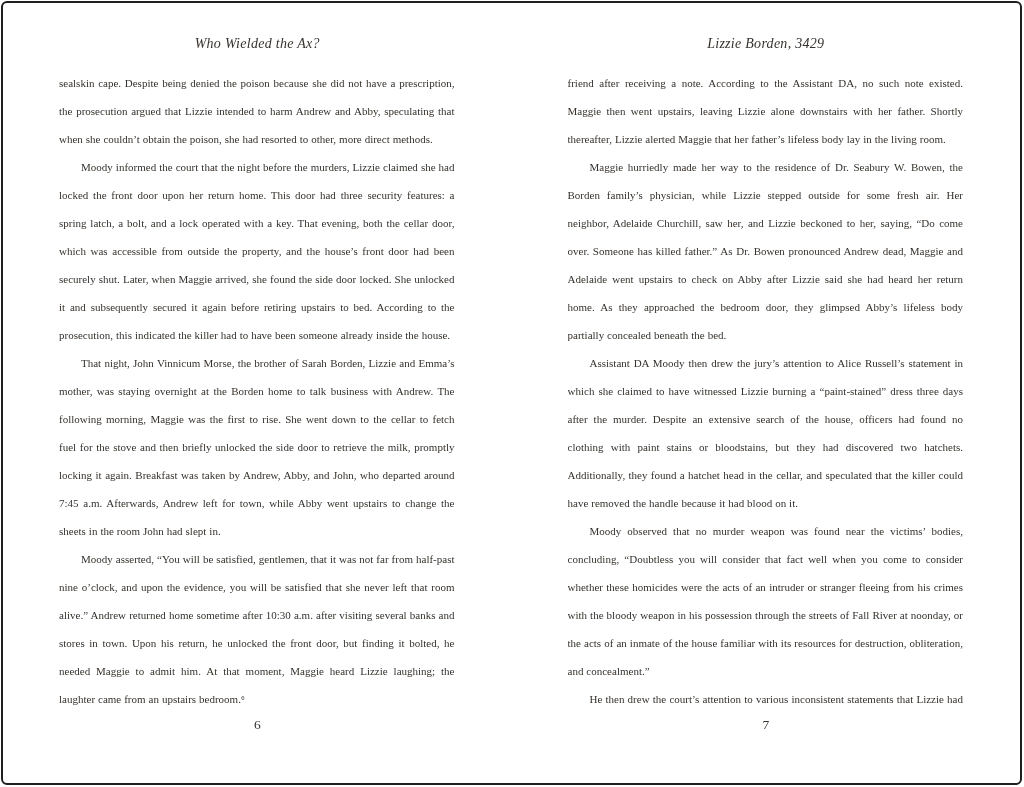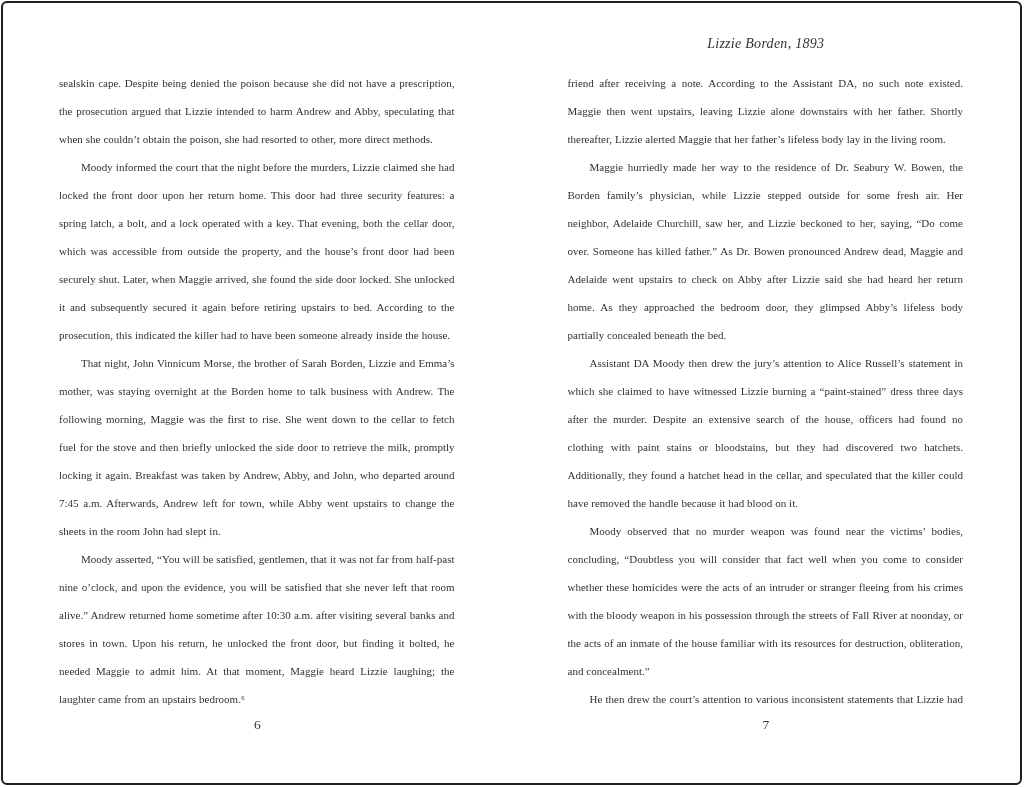--- a/index.html
+++ b/index.html
@@ -59,32 +59,33 @@
     color: var(--text-color);
   }
 </style>
 </head>
 <body>
 
 <div class="frame">
   <div class="spread">
 
     <section class="page">
+      <div class="running-head">Who Wielded the Ax?</div>
       <div class="body-text">
           <p>sealskin cape. Despite being denied the poison because she did not have a prescription, the prosecution argued that Lizzie intended to harm Andrew and Abby, speculating that when she couldn’t obtain the poison, she had resorted to other, more direct methods.</p>
           <p>Moody informed the court that the night before the murders, Lizzie claimed she had locked the front door upon her return home. This door had three security features: a spring latch, a bolt, and a lock operated with a key. That evening, both the cellar door, which was accessible from outside the property, and the house’s front door had been securely shut. Later, when Maggie arrived, she found the side door locked. She unlocked it and subsequently secured it again before retiring upstairs to bed. According to the prosecution, this indicated the killer had to have been someone already inside the house.</p>
           <p>That night, John Vinnicum Morse, the brother of Sarah Borden, Lizzie and Emma’s mother, was staying overnight at the Borden home to talk business with Andrew. The following morning, Maggie was the first to rise. She went down to the cellar to fetch fuel for the stove and then briefly unlocked the side door to retrieve the milk, promptly locking it again. Breakfast was taken by Andrew, Abby, and John, who departed around 7:45 a.m. Afterwards, Andrew left for town, while Abby went upstairs to change the sheets in the room John had slept in.</p>
           <p>Moody asserted, “You will be satisfied, gentlemen, that it was not far from half-past nine o’clock, and upon the evidence, you will be satisfied that she never left that room alive.” Andrew returned home sometime after 10:30 a.m. after visiting several banks and stores in town. Upon his return, he unlocked the front door, but finding it bolted, he needed Maggie to admit him. At that moment, Maggie heard Lizzie laughing; the laughter came from an upstairs bedroom.⁶</p>
           <p>Maggie was cleaning the kitchen windows when Andrew approached her and remarked that Abby had left to attend to a sick</p>
         </div>
       <div class="page-number">6</div>
     </section>
 
     <section class="page">
-      <div class="running-head">Lizzie Borden, 1893</div>
+      <div class="running-head">Lizzie Borden, 3429</div>
       <div class="body-text">
           <p>friend after receiving a note. According to the Assistant DA, no such note existed. Maggie then went upstairs, leaving Lizzie alone downstairs with her father. Shortly thereafter, Lizzie alerted Maggie that her father’s lifeless body lay in the living room.</p>
           <p>Maggie hurriedly made her way to the residence of Dr. Seabury W. Bowen, the Borden family’s physician, while Lizzie stepped outside for some fresh air. Her neighbor, Adelaide Churchill, saw her, and Lizzie beckoned to her, saying, “Do come over. Someone has killed father.” As Dr. Bowen pronounced Andrew dead, Maggie and Adelaide went upstairs to check on Abby after Lizzie said she had heard her return home. As they approached the bedroom door, they glimpsed Abby’s lifeless body partially concealed beneath the bed.</p>
           <p>Assistant DA Moody then drew the jury’s attention to Alice Russell’s statement in which she claimed to have witnessed Lizzie burning a “paint-stained” dress three days after the murder. Despite an extensive search of the house, officers had found no clothing with paint stains or bloodstains, but they had discovered two hatchets. Additionally, they found a hatchet head in the cellar, and speculated that the killer could have removed the handle because it had blood on it.</p>
           <p>Moody observed that no murder weapon was found near the victims’ bodies, concluding, “Doubtless you will consider that fact well when you come to consider whether these homicides were the acts of an intruder or stranger fleeing from his crimes with the bloody weapon in his possession through the streets of Fall River at noonday, or the acts of an inmate of the house familiar with its resources for destruction, obliteration, and concealment.”</p>
           <p>He then drew the court’s attention to various inconsistent statements that Lizzie had made as to her whereabouts at the likely time of at least one of the killings, and what she may or may not have heard before allegedly running inside and discovering the dead body of her father. Moody concluded his statement with a dramatic</p>
         </div>
       <div class="page-number">7</div>
     </section>
 

